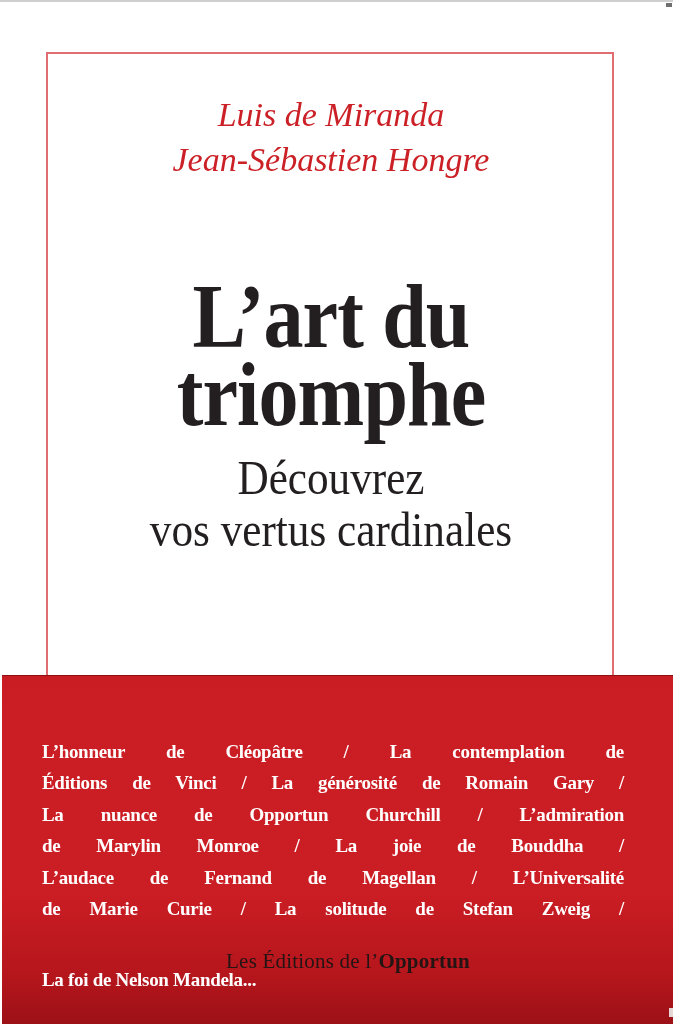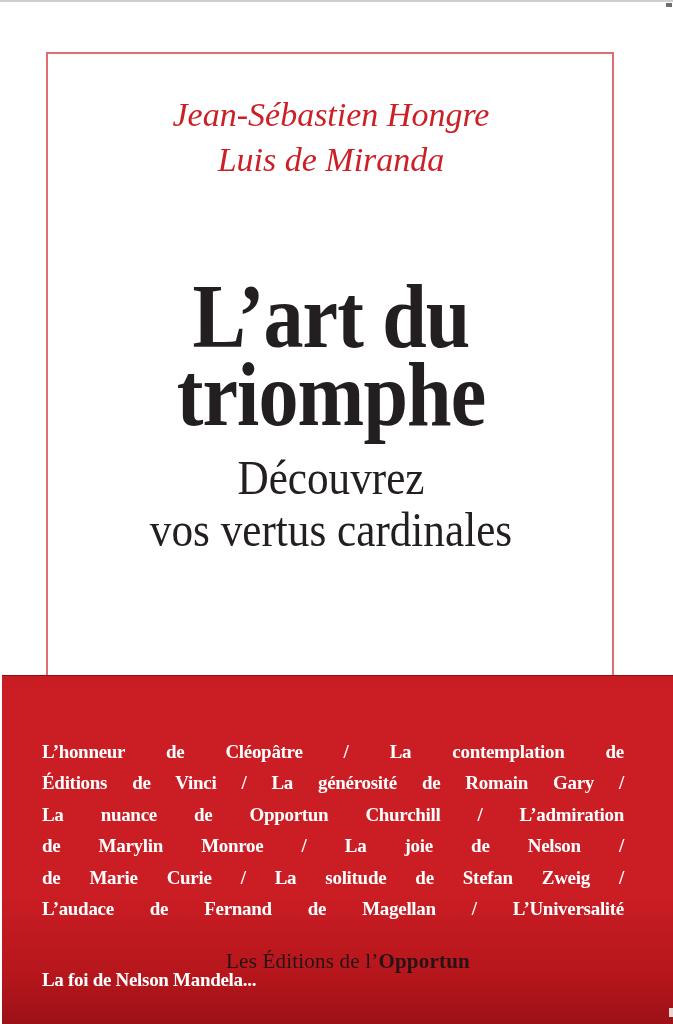--- a/index.html
+++ b/index.html
@@ -88,42 +88,42 @@
 <body>
 
 <div class="cover">
 
   <div class="top-hairline"></div>
   <div class="tr-mark"></div>
 
   <div class="frame"></div>
 
   <div class="centercol authors">
+    <div>Luis de Miranda</div>
     <div>Jean-Sébastien Hongre</div>
-    <div>Luis de Miranda</div>
   </div>
 
   <div class="centercol title">
     <div>L’art du</div>
     <div>triomphe</div>
   </div>
 
   <div class="centercol subtitle">
     <div>Découvrez</div>
     <div>vos vertus cardinales</div>
   </div>
 
   <div class="red-zone">
     <div class="banner-text">
       <div class="banner-line">L’honneur de Cléopâtre / La contemplation de</div>
       <div class="banner-line">Éditions de Vinci / La générosité de Romain Gary /</div>
       <div class="banner-line">La nuance de Opportun Churchill / L’admiration</div>
-      <div class="banner-line">de Marylin Monroe / La joie de Nelson /</div>
+      <div class="banner-line">de Marylin Monroe / La joie de Bouddha /</div>
+      <div class="banner-line">L’audace de Fernand de Magellan / L’Universalité</div>
       <div class="banner-line">de Marie Curie / La solitude de Stefan Zweig /</div>
-      <div class="banner-line">L’audace de Fernand de Magellan / L’Universalité</div>
       <div class="banner-line last">La foi de Nelson Mandela...</div>
     </div>
 
     <div class="publisher">
       <span>Les Éditions de l’</span><span class="bold">Opportun</span>
     </div>
 
     <div class="br-mark" style="position:absolute;top:332px;left:667px;width:4px;height:9px;background:#e6d6d6;"></div>
   </div>
 

